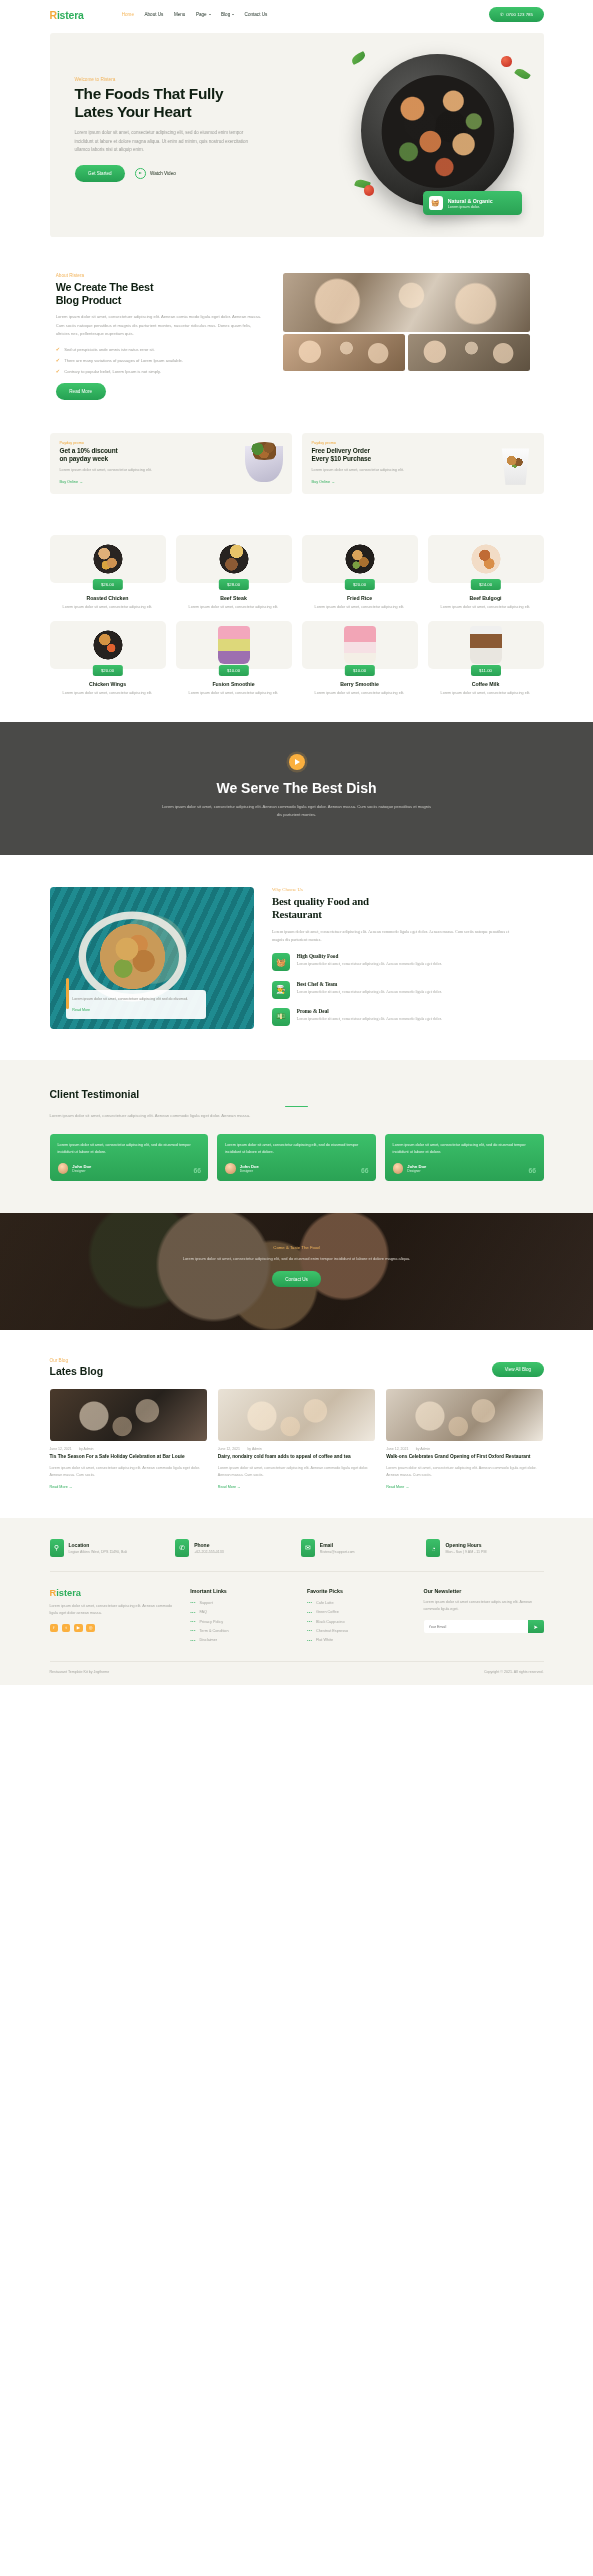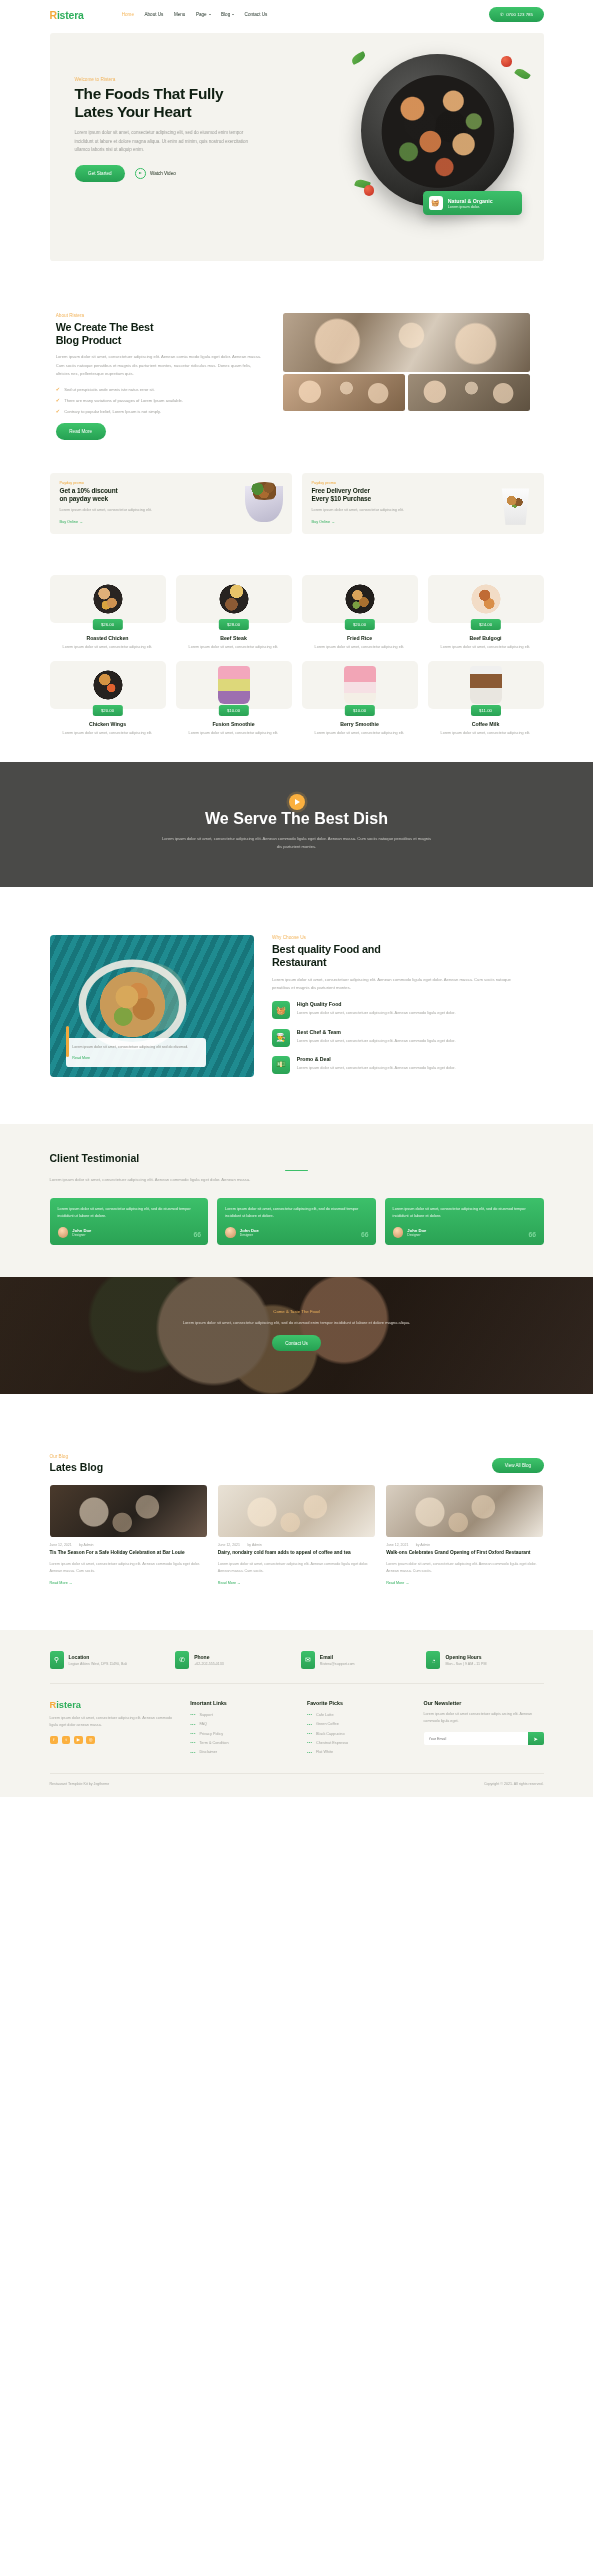--- a/index.html
+++ b/index.html
@@ -23,21 +23,21 @@
   .nav a { font-size:4.6px; color:#25352a; text-decoration:none; display:flex; align-items:center; gap:1.9px; white-space:nowrap;}
   .nav a.active { color:#f5b65a; }
   .caret { width:0;height:0;border-left:1.5px solid transparent;border-right:1.5px solid transparent;border-top:1.7px solid #25352a; display:inline-block; }
   .call-btn {
     margin-left:auto; background:linear-gradient(180deg,#3ec46b,#25a052);
     color:#fff; font-size:4.4px; border-radius:12.4px; padding:5px 10.5px;
     display:flex; align-items:center; gap:2.5px; border:none; cursor:pointer; white-space:nowrap;
   }
 
   
-  .hero { width:494px; margin:3.7px auto 0; background:#f4f3ee; border-radius:3.1px; position:relative; height:228px; overflow:hidden; }
+  .hero { width:494px; margin:3.7px auto 0; background:#f4f3ee; border-radius:3.1px; position:relative; height:204px; overflow:hidden; }
   .hero-text { position:absolute; left:25px; top:44px; width:198px; }
   .eyebrow { color:#f0b košík; }
   .eyebrow { color:#f2b45c; font-size:4.7px; margin-bottom:3.1px; }
   h1.hero-title { font-size:15.4px; line-height:1.17; font-weight:bold; color:#102013; letter-spacing:-0.3px; }
   .hero-desc { font-size:4.5px; line-height:1.85; color:#9b9b97; margin-top:8.6px; width:185px; }
   .hero-actions { display:flex; align-items:center; gap:10px; margin-top:11px; }
   .btn-green {
     background:linear-gradient(180deg,#3ec46b,#25a052); color:#fff; border:none;
     border-radius:12.4px; padding:5.6px 13.6px; font-size:4.6px; cursor:pointer; white-space:nowrap;
   }
@@ -70,21 +70,21 @@
   .badge-org {
     position:absolute; left:75px; bottom:12.4px; width:99px;
     background:linear-gradient(180deg,#3cc06a,#2aa254); border-radius:4.3px;
     padding:5px 6.2px; display:flex; align-items:center; gap:5px; box-shadow:0 4.3px 11px rgba(0,0,0,.18);
   }
   .badge-ico { width:14px;height:14px;border-radius:3.1px;background:#fff; display:flex;align-items:center;justify-content:center; font-size:6.8px; }
   .badge-t { color:#fff; font-size:5.3px; font-weight:bold; }
   .badge-s { color:#e1f5e6; font-size:3.8px; margin-top:0.6px;}
 
   
-  .section { width:494px; margin:16px auto; }
+  .section { width:494px; margin:0 auto; }
   .dairy { display:flex; gap:17.3px; padding:36px 0 22px; align-items:flex-start; }
   .dairy-left { width:216px; padding-left:6.2px;}
   h2.sec-title { font-size:10.8px; line-height:1.2; font-weight:bold; color:#0f1f12; letter-spacing:-0.2px; }
   .body-text { font-size:4.2px; line-height:1.95; color:#a3a39f; margin-top:6.8px; }
   .check-list { margin-top:8px; display:flex; flex-direction:column; gap:5px; }
   .check-item { display:flex; align-items:center; gap:4.3px; font-size:4.1px; color:#9e9e9a; }
   .check { color:#f2b45c; font-size:5px; }
   .dairy-right { width:247px; display:grid; grid-template-columns:1fr 1fr; grid-template-rows:59px 37px; gap:2.5px; }
   .ph { border-radius:2.5px; background-size:cover; }
   .img-a { grid-column:1 / span 2; background:linear-gradient(120deg,#b8a48e 0%,#8e7a63 28%,#d7cbbb 56%,#6f5f4c 100%); position:relative;}
@@ -157,21 +157,21 @@
   .mname { font-size:5.2px; font-weight:bold; color:#11200f; margin-top:11.7px; }
   .mdesc { font-size:3.7px; line-height:1.9; color:#a5a5a0; margin-top:3.1px; padding:0 3.7px; }
 
   
   .dark { background:#4a4a48; padding:32px 0 36px; margin-top:25px; text-align:center; }
   .play-circle {
     width:16px;height:16px;border-radius:50%;background:#fbb03f;margin:0 auto;
     display:flex;align-items:center;justify-content:center;box-shadow:0 0 0 2.5px rgba(251,176,63,.18); cursor:pointer;
   }
   .play-circle .tri2 { width:0;height:0;border-left:5px solid #fff;border-top:3.1px solid transparent;border-bottom:3.1px solid transparent;margin-left:1.2px; }
-  .dark h2 { color:#fff; font-size:16px; font-weight:bold; margin-top:0; }
+  .dark h2 { color:#fff; font-size:14px; font-weight:bold; margin-top:10px; }
   .dark p { color:#c9c8c4; font-size:4.1px; line-height:2; width:272px; margin:6.8px auto 0; }
 
   
   .why { display:flex; gap:18.5px; padding:32px 0 31px; align-items:flex-start; }
   .why-left { width:204px; position:relative; }
   .why-photo {
     height:142px; border-radius:3.7px;
     background:
       radial-gradient(circle at 50% 44%, rgba(120,170,150,.55) 0 26%, transparent 27%),
       repeating-linear-gradient(115deg,#1f8b90 0 5.6px,#17757a 5.6px 11px);
@@ -186,21 +186,21 @@
       radial-gradient(circle at 50% 50%, #c99a58 0 54%, transparent 55%);
     box-shadow:0 0 0 7.4px rgba(240,236,228,.9);
   }
   .why-card {
     position:absolute; left:16px; bottom:10px; width:140px; background:rgba(255,255,255,.93);
     border-radius:3.1px; padding:5.6px 6.8px;
   }
   .why-card p { font-size:3.6px; line-height:1.85; color:#8d8d88; }
   .why-card a { font-size:3.6px; color:#2fae5c; text-decoration:none; display:inline-block; margin-top:2.5px;}
   .why-bar { position:absolute; left:0; bottom:10px; width:3.1px; height:31px; background:#f0a93d; border-radius:1.9px;}
-  .why-right { width:247px; }
+  .why-right { width:247px;font-family:Liberation Serif, serif; }
   .feat { display:flex; gap:6.8px; margin-top:9.3px; }
   .feat-ico { width:18px;height:18px;border-radius:3.7px;background:linear-gradient(180deg,#3cc06a,#2aa254);
     display:flex;align-items:center;justify-content:center;color:#fff;font-size:8px;flex:none;}
   .feat-t { font-size:5.2px; font-weight:bold; color:#11200f; }
   .feat-d { font-size:3.9px; line-height:1.85; color:#a5a5a0; margin-top:1.9px; }
 
   
   .testi { background:#f5f4ef; padding:28px 0 32px; }
   .testi-head { }
   .testi-head h2 { font-size:10.5px; font-weight:bold; color:#0f1f12;}
@@ -225,21 +225,21 @@
       radial-gradient(circle at 24% 36%, #4d5f3a 0 11%, transparent 12%),
       linear-gradient(120deg,#4a3a2c,#2c2119 60%,#53433a);
   }
   .banner-inner { position:relative; padding-top:32px; }
   .banner-eye { color:#f0b45c; font-size:4.3px; }
   .banner h2 { color:#fff; font-size:11.7px; font-weight:bold; margin-top:3.7px; letter-spacing:-0.2px; }
   .banner p { color:#ded8cf; font-size:4px; line-height:1.95; width:259px; margin:5px auto 0; }
   .banner .btn-green { margin-top:8.6px; }
 
   
-  .blog { padding:44px 0 28px; }
+  .blog { padding:28px 0 28px; }
   .blog-head { display:flex; align-items:flex-end; }
   .blog-head .eyebrow { margin-bottom:1.9px; }
   .blog-head h2 { font-size:10.5px; font-weight:bold; color:#0f1f12; }
   .blog-head .btn-green { margin-left:auto; padding:5px 12.4px; }
   .blog-grid { display:grid; grid-template-columns:repeat(3,1fr); gap:11px; margin-top:12.4px; }
   .bimg { height:52px; border-radius:3.1px; position:relative; overflow:hidden; }
   .b1 { background:linear-gradient(135deg,#4a3a2c,#26211c 55%,#6b584a); }
   .b2 { background:linear-gradient(135deg,#e9e2d6,#c9bba7 60%,#efe9df); }
   .b3 { background:linear-gradient(135deg,#d9cfc1,#9d8d79 60%,#efe9df); }
   .bimg::after {

